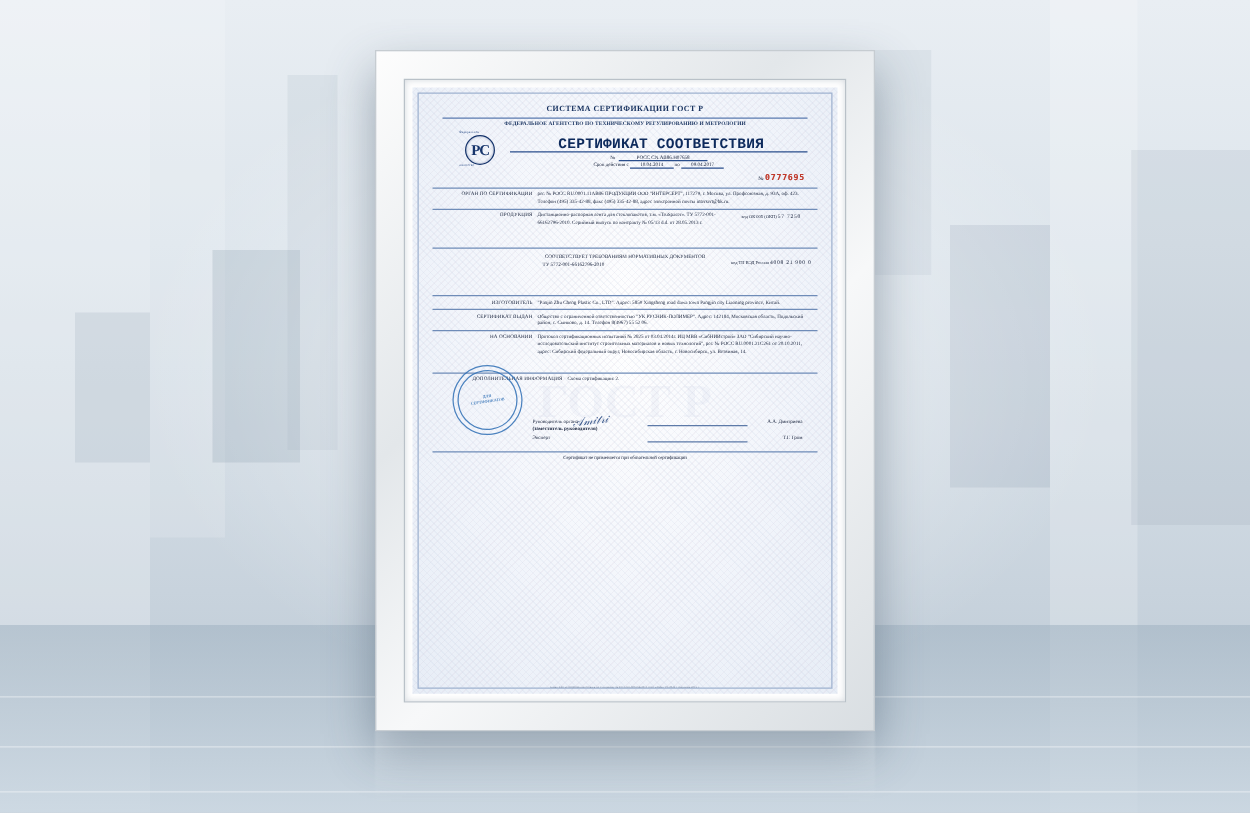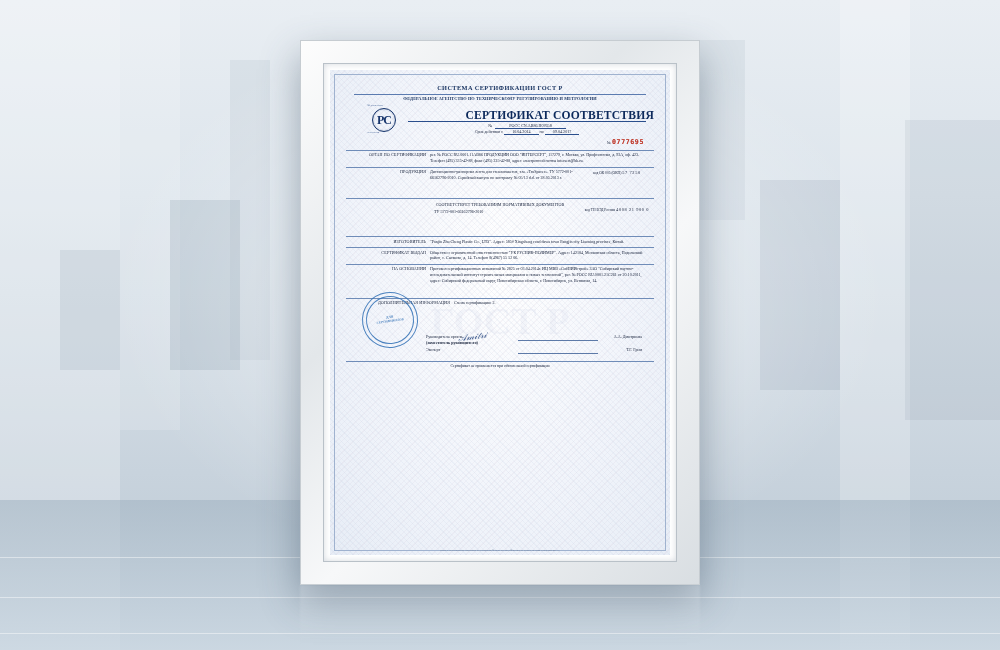--- a/index.html
+++ b/index.html
@@ -89,22 +89,22 @@
   }
   .pct-circle{
     width:22px;height:22px;border-radius:50%;
     border:1.2px solid #17356c;margin:0.5px auto 0 auto;
     display:flex;align-items:center;justify-content:center;
     font-weight:bold;font-size:12px;color:#17356c;
     font-family:"Liberation Serif", serif;letter-spacing:-1px;
     box-shadow:inset 0 0 2px rgba(23,53,108,.4);
   }
   .t-title{
-    position:absolute;left:58px;right:0;top:2px;text-align:right;
-    font-size:11.6px;font-weight:bold;color:#0d2a5c;letter-spacing:.2px;
+    position:absolute;left:58px;right:0;top:2px;text-align:center;
+    font-size:11.6px;font-weight:bold;color:#0d2a5c;letter-spacing:.2px;font-family:Liberation Mono, monospace;
   }
   .t-title-under{
     position:absolute;left:62px;right:8px;top:15px;height:0.8px;background:#2a4e8c;
   }
   .num-row{
     position:absolute;left:62px;right:8px;top:17px;
     font-size:4.1px;text-align:center;
   }
   .num-row .lbl{font-size:4.1px;}
   .num-row .val{border-bottom:0.5px solid #2a4e8c;padding:0 14px;margin-left:3px;}

